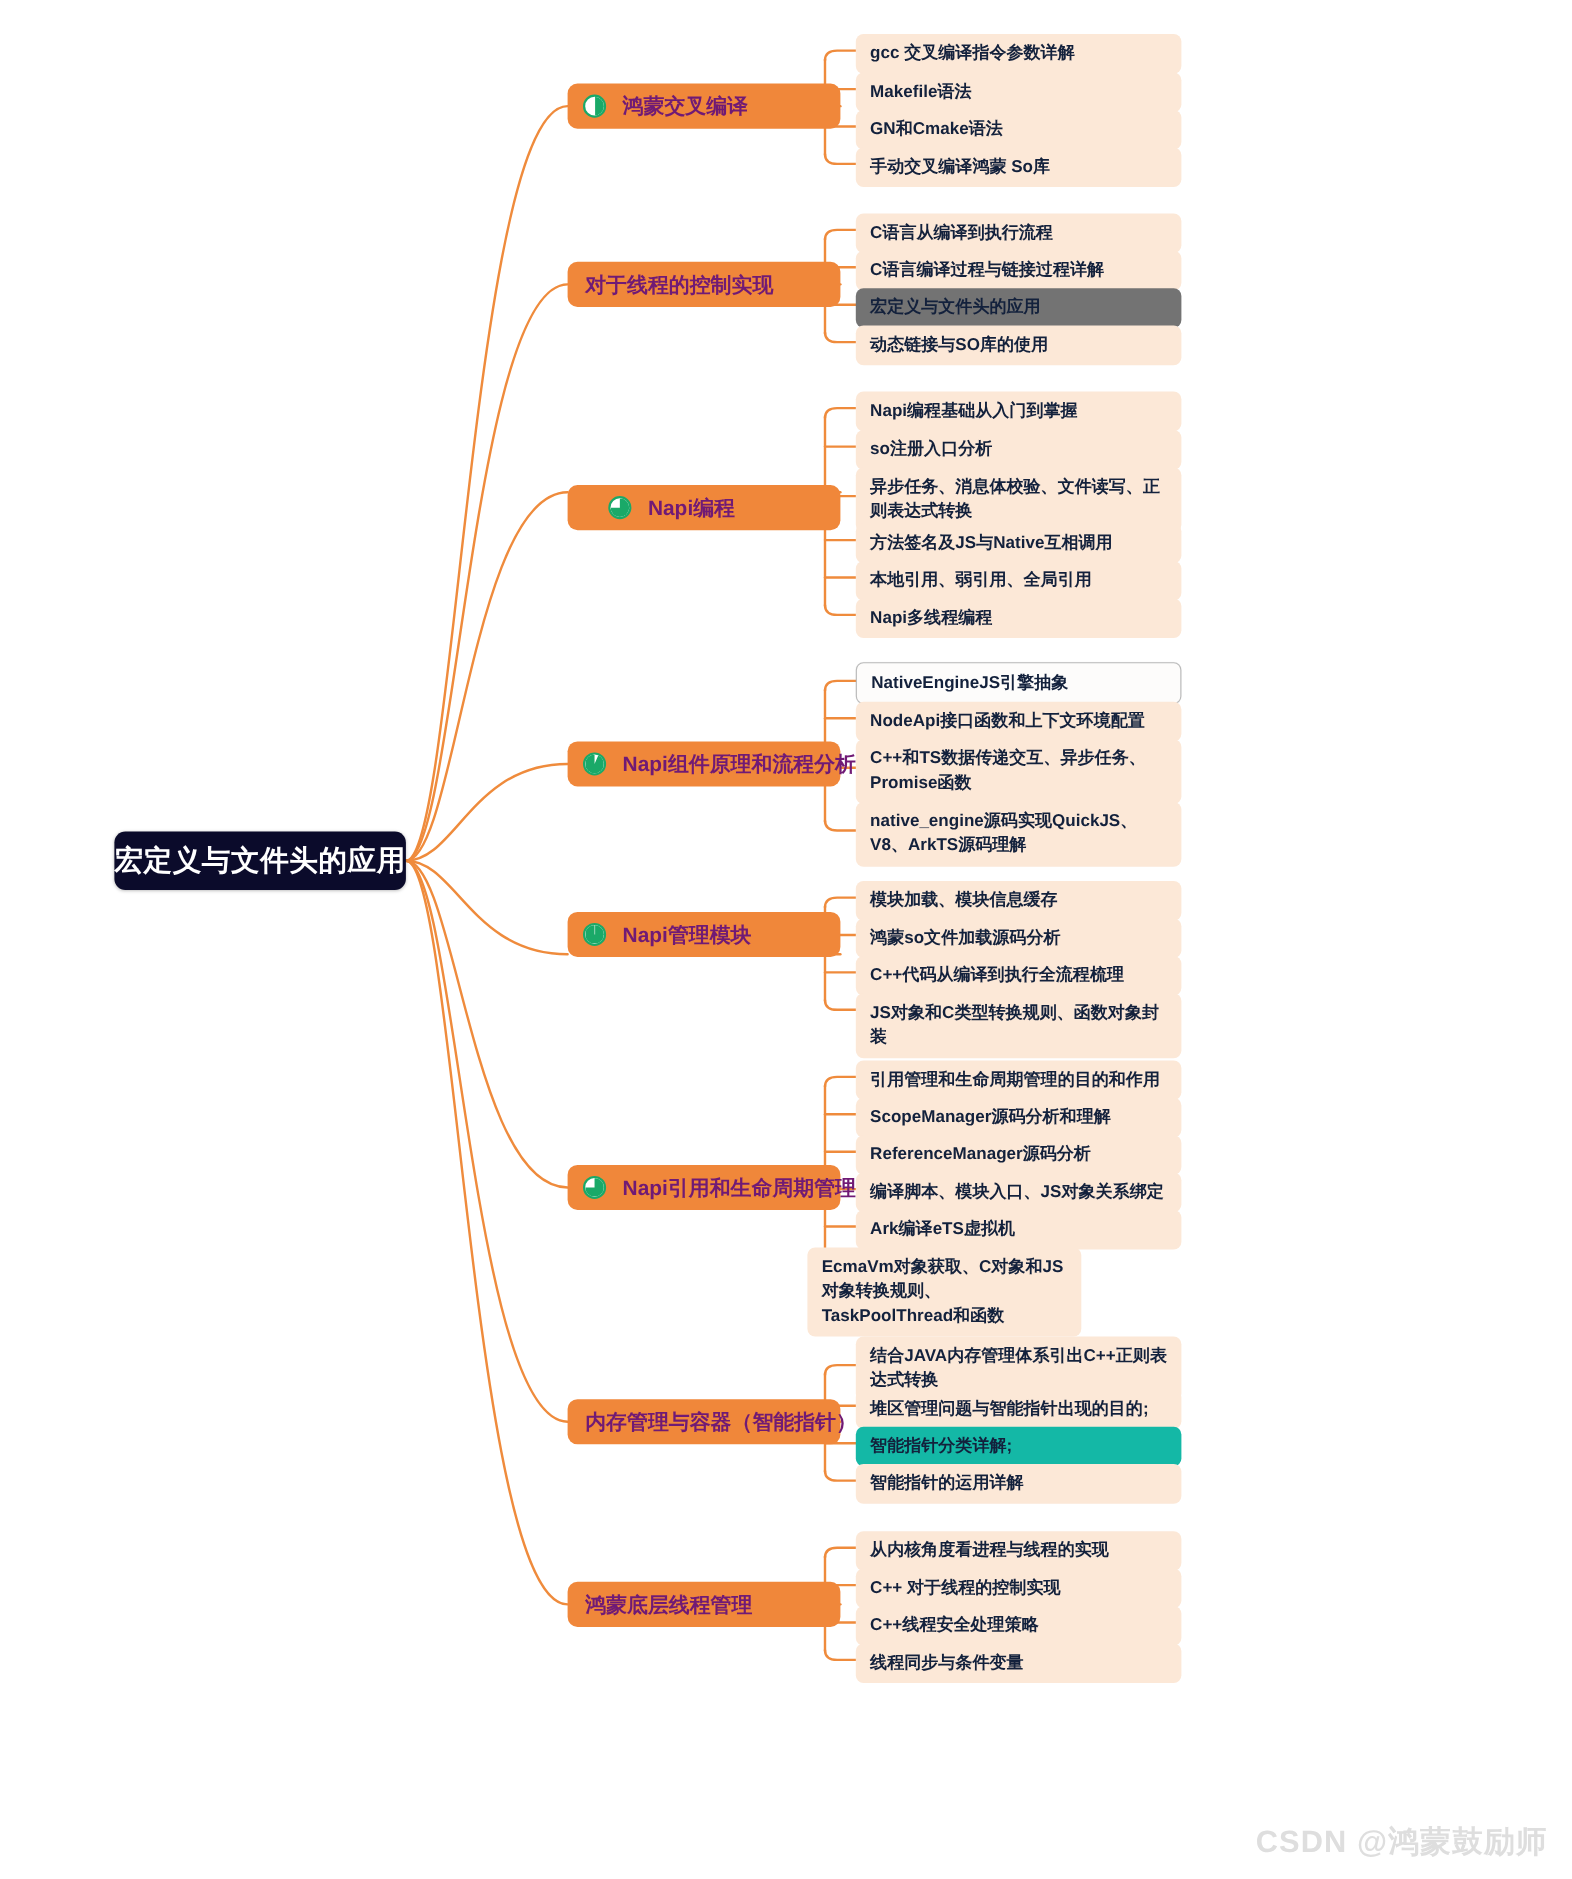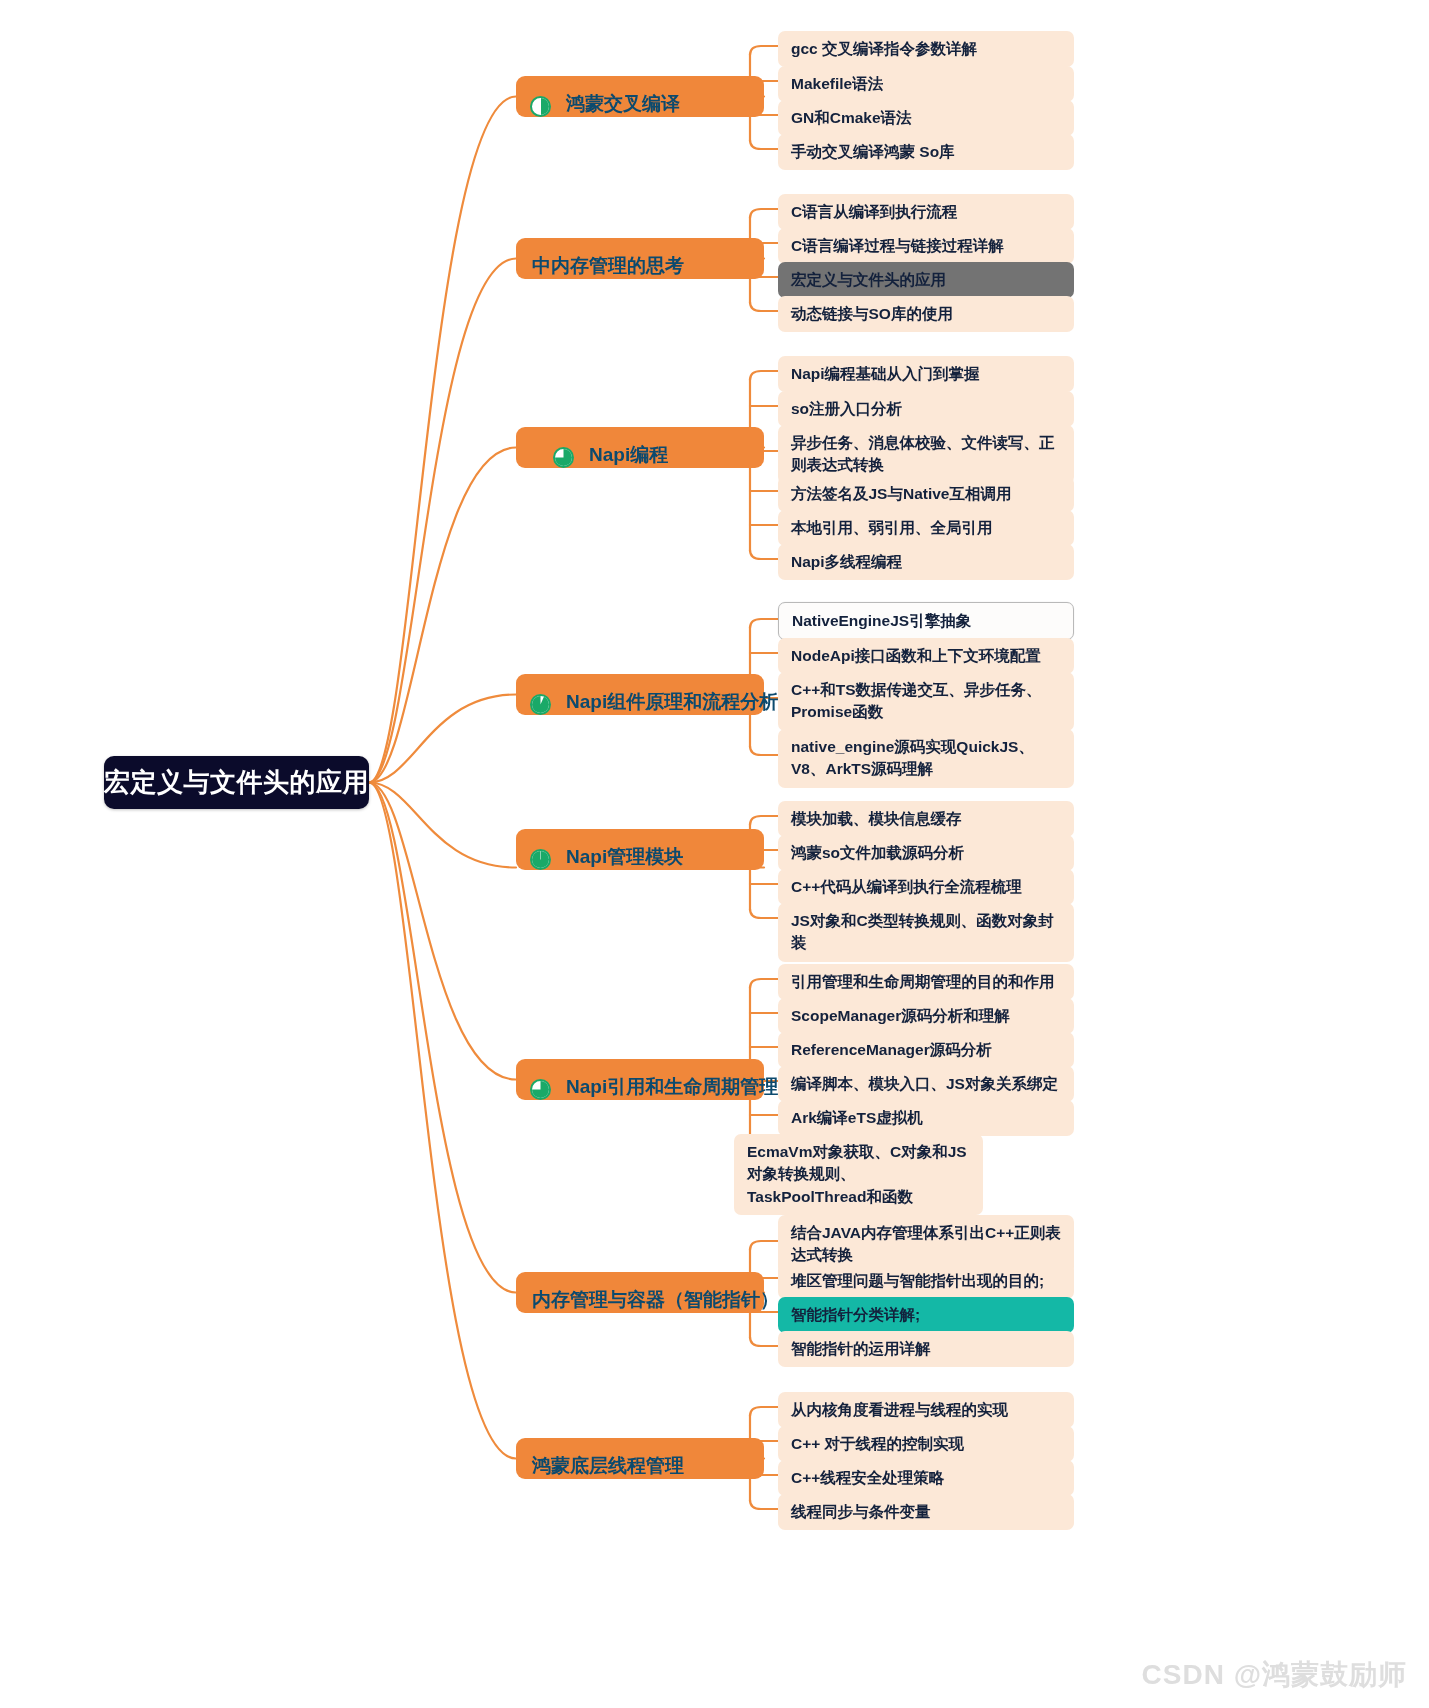--- a/index.html
+++ b/index.html
@@ -22,23 +22,23 @@
     display:flex;align-items:center;justify-content:center;
     font-size:26px;font-weight:bold;
     letter-spacing:.5px;
     box-shadow:0 1px 3px rgba(0,0,0,.25);
   }
 
   
   .branch-node{
     position:absolute;
     background:#f0873a;
-    color:#0c4a6e;
+    color:#701a75;
     border-radius:9px;
-    display:flex;align-items:flex-end;
+    display:flex;align-items:center;
     font-size:19px;font-weight:bold;
     padding:0 14px;
     box-sizing:border-box;
     white-space:nowrap;
   }
   .branch-node .branch-label{margin-left:2px;}
   .branch-icon{
     width:21px;height:21px;flex:0 0 21px;
     margin-right:13px;
     border-radius:50%;
@@ -178,35 +178,35 @@
       <div class="leaf-node" style="left: 778px; top: 66px; width: 296px; min-height: 30px; background: rgb(252, 232, 215);">
         <span class="leaf-text">Makefile语法</span>
       </div>
       <div class="leaf-node" style="left: 778px; top: 100px; width: 296px; min-height: 30px; background: rgb(252, 232, 215);">
         <span class="leaf-text">GN和Cmake语法</span>
       </div>
       <div class="leaf-node" style="left: 778px; top: 134px; width: 296px; min-height: 30px; background: rgb(252, 232, 215);">
         <span class="leaf-text">手动交叉编译鸿蒙 So库</span>
       </div>
       <div class="branch-node" style="left: 516px; top: 238px; width: 248px; height: 41px; background: rgb(240, 135, 58);">
-        <span class="branch-label">中内存管理的思考</span>
+        <span class="branch-label">对于线程的控制实现</span>
       </div>
       <div class="leaf-node" style="left: 778px; top: 194px; width: 296px; min-height: 30px; background: rgb(252, 232, 215);">
         <span class="leaf-text">C语言从编译到执行流程</span>
       </div>
       <div class="leaf-node" style="left: 778px; top: 228px; width: 296px; min-height: 30px; background: rgb(252, 232, 215);">
         <span class="leaf-text">C语言编译过程与链接过程详解</span>
       </div>
       <div class="leaf-node" style="left: 778px; top: 262px; width: 296px; min-height: 30px; background: #737373;">
         <span class="leaf-text">宏定义与文件头的应用</span>
       </div>
       <div class="leaf-node" style="left: 778px; top: 296px; width: 296px; min-height: 30px; background: rgb(252, 232, 215);">
         <span class="leaf-text">动态链接与SO库的使用</span>
       </div>
-      <div class="branch-node" style="left: 516px; top: 427px; width: 248px; height: 41px; background: rgb(240, 135, 58); padding-left: 37px;">
+      <div class="branch-node" style="left: 516px; top: 441px; width: 248px; height: 41px; background: rgb(240, 135, 58); padding-left: 37px;">
         <span class="branch-icon icon-pie75">
           <i></i>
         </span>
         <span class="branch-label">Napi编程</span>
       </div>
       <div class="leaf-node" style="left: 778px; top: 356px; width: 296px; min-height: 30px; background: rgb(252, 232, 215);">
         <span class="leaf-text">Napi编程基础从入门到掌握</span>
       </div>
       <div class="leaf-node" style="left: 778px; top: 391px; width: 296px; min-height: 30px; background: rgb(252, 232, 215);">
         <span class="leaf-text">so注册入口分析</span>

